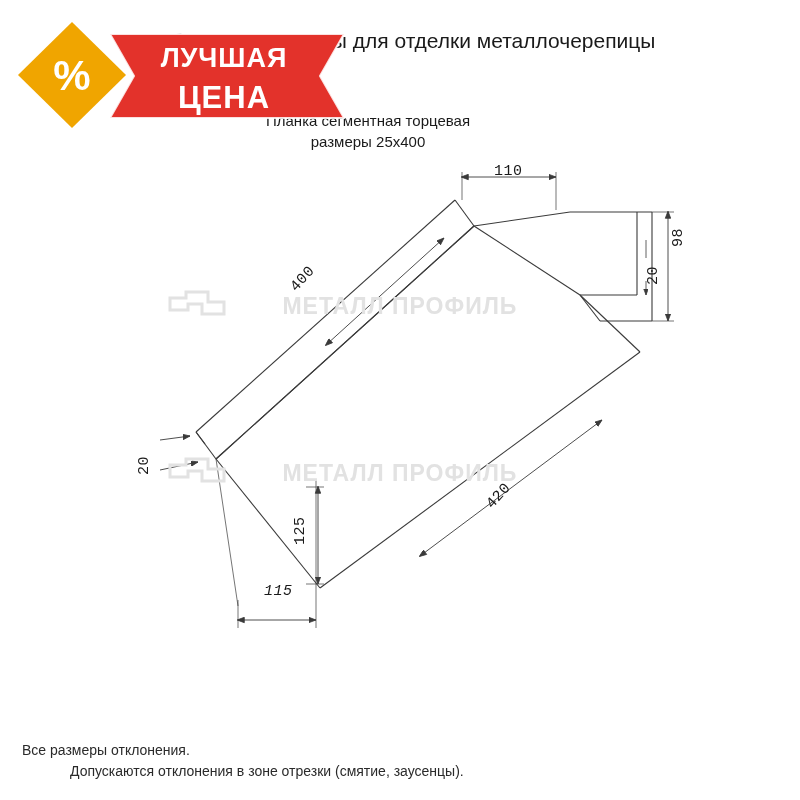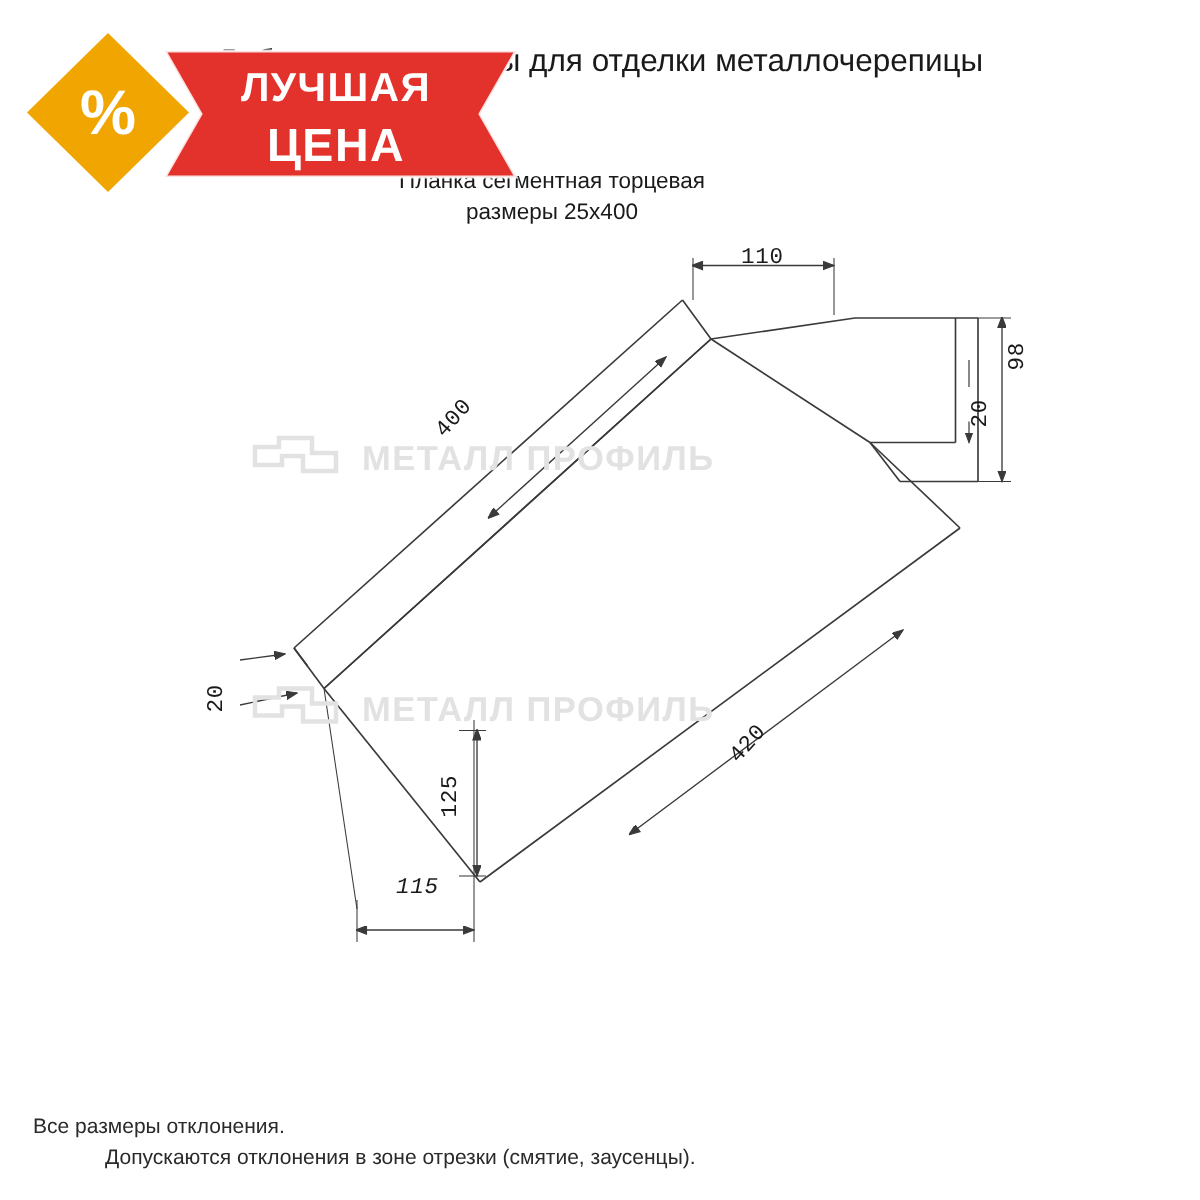--- a/index.html
+++ b/index.html
@@ -60,21 +60,21 @@
     font-weight: bold;
     letter-spacing: 1px;
     white-space: nowrap;
     font-family: "Liberation Sans", sans-serif;
   }
   .wm .wmicon {
     display: inline-block;
     vertical-align: middle;
     margin-right: 8px;
   }
-  .wm-text { vertical-align: middle; }
+  .wm-text { vertical-align: middle; margin-left: 41px; }
   
   #badge {
     position: absolute;
     left: 14px;
     top: 18px;
     width: 340px;
     height: 115px;
   }
   
   .footer {

